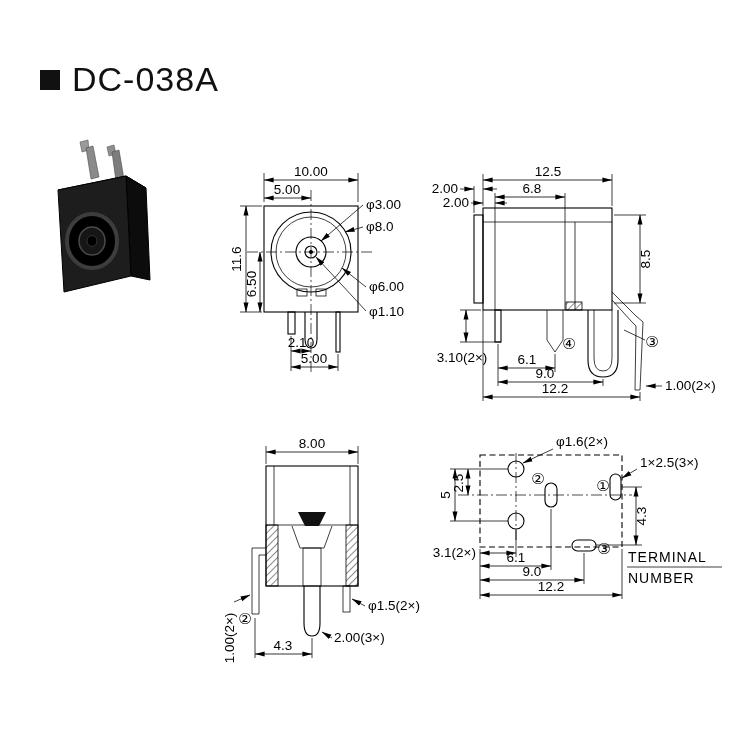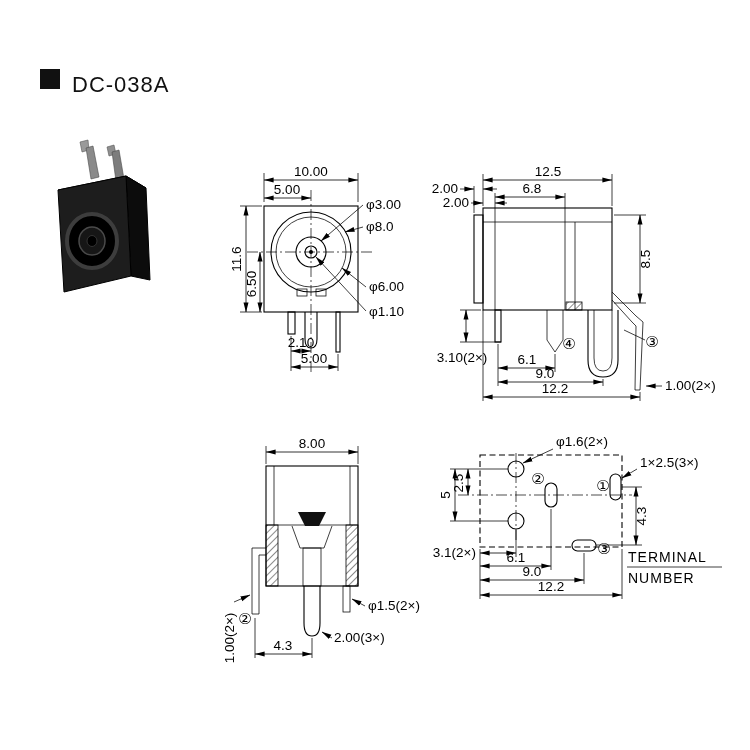--- a/index.html
+++ b/index.html
@@ -1,20 +1,20 @@
 <!DOCTYPE html>
 <html><head>
 <meta charset="utf-8">
 <style>
   html,body{margin:0;padding:0;background:#fff;}
   .page{position:relative;width:750px;height:750px;background:#ffffff;overflow:hidden;
         font-family:"Liberation Sans","DejaVu Sans",sans-serif;}
   .title-row{position:absolute;left:40px;top:60px;display:flex;align-items:center;gap:12px;}
   .title-sq{width:20px;height:20px;background:#111;display:inline-block;}
-  .title-text{font-size:22px;color:#111;letter-spacing:1px;margin-top:12px;}
+  .title-text{font-size:34px;color:#111;letter-spacing:1px;}
   svg{position:absolute;left:0;top:0;}
   svg text{font-family:"Liberation Sans","DejaVu Sans",sans-serif;font-size:13.5px;fill:#000;}
   .t-mid{text-anchor:middle;}
   .t-end{text-anchor:end;}
   .mark{font-size:15px;}
   .term{font-size:14px;letter-spacing:1px;}
   .ln{fill:none;stroke:#000;stroke-width:1.1;}
   .thin{fill:none;stroke:#000;stroke-width:0.75;}
   .cl{fill:none;stroke:#000;stroke-width:0.7;stroke-dasharray:11 3 2 3;}
   .dashed{stroke-dasharray:6 3.5;}

